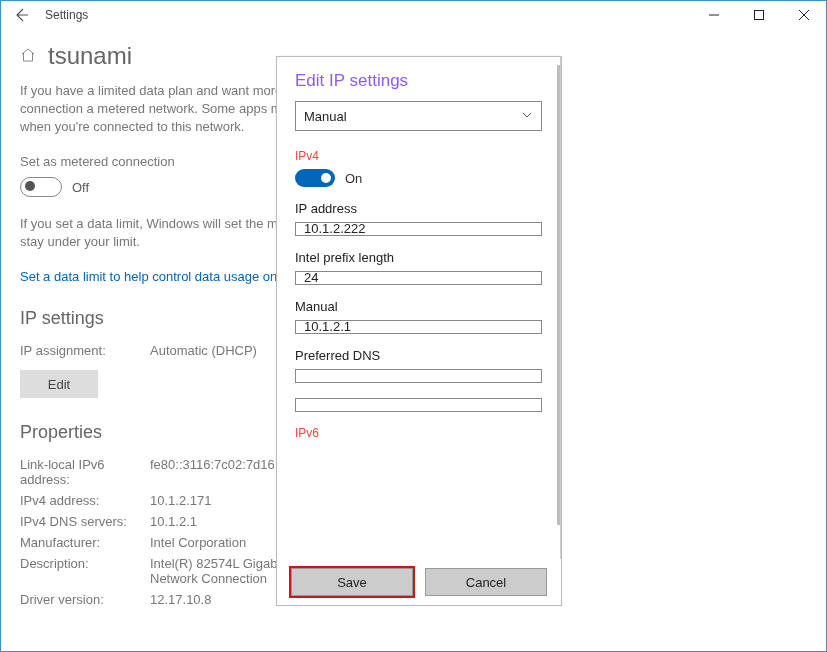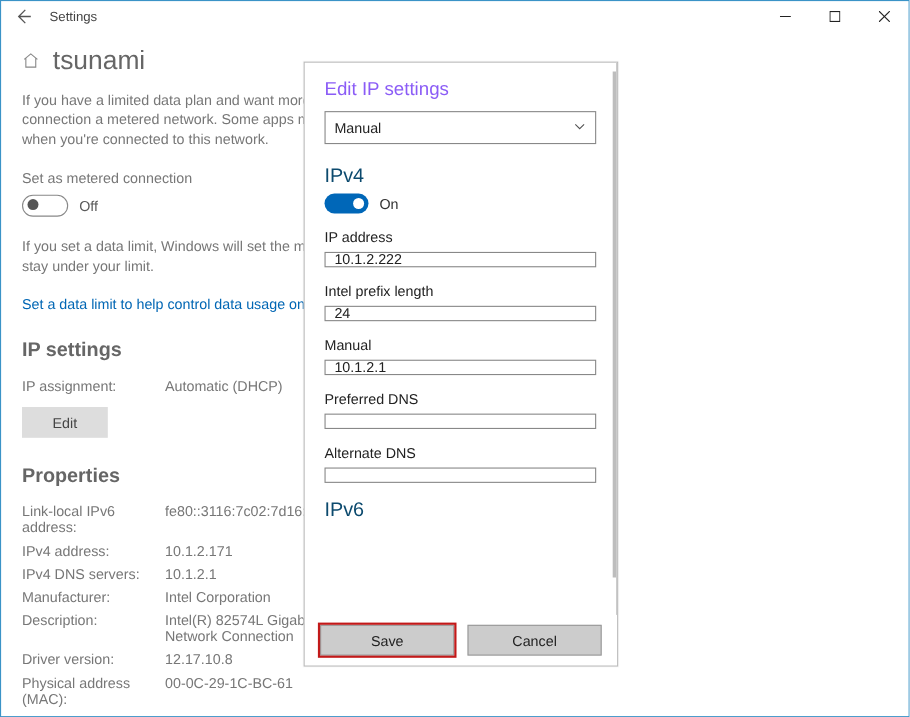--- a/index.html
+++ b/index.html
@@ -112,21 +112,21 @@
     top: 3px; left: 4px;
   }
   .link {
     color: #0066b4;
     font-size: 13px;
   }
   .section-head {
     font-size: 18px;
     color: #666;
     margin: 24px 0 14px 0;
-    font-weight: 700;
+    font-weight: 400;
   }
   .kv-row {
     display: flex;
     font-size: 13px;
     color: #777;
     margin-bottom: 6px;
   }
   .kv-row .k { width: 130px; flex-shrink: 0; }
   .kv-row .v { }
   .gray-btn {
@@ -177,22 +177,22 @@
     padding: 0 8px;
     font-size: 13px;
     color: #222;
     position: relative;
     margin-bottom: 18px;
   }
   .dropdown .chev {
     margin-left: auto;
   }
   .sec-ipv {
-    font-size: 18px;
-    color: #0c4a6e;
+    font-size: 12px;
+    color: #ef4444;
     margin-bottom: 6px;
   }
   .m-toggle-row {
     display: flex;
     align-items: center;
     gap: 10px;
     margin-bottom: 14px;
   }
   .m-toggle-on {
     width: 40px;
@@ -330,24 +330,20 @@
     <div class="v">Intel Corporation</div>
   </div>
   <div class="kv-row">
     <div class="k">Description:</div>
     <div class="v" style="max-width:160px;">Intel(R) 82574L Gigabit Network Connection</div>
   </div>
   <div class="kv-row">
     <div class="k">Driver version:</div>
     <div class="v">12.17.10.8</div>
   </div>
-  <div class="kv-row">
-    <div class="k">Physical address (MAC):</div>
-    <div class="v">00-0C-29-1C-BC-61</div>
-  </div>
   
 </div>
 
 <div class="modal">
   <div class="modal-inner">
     <div class="modal-title">Edit IP settings</div>
 
     <div class="dropdown">
       <span>Manual</span>
       <span class="chev">
@@ -379,21 +375,20 @@
       <div class="lbl">Manual</div>
       <input type="text" value="10.1.2.1" style="">
     </div>
 
     <div class="form-group">
       <div class="lbl">Preferred DNS</div>
       <input type="text" value="" style="">
     </div>
 
     <div class="form-group">
-      <div class="lbl">Alternate DNS</div>
       <input type="text" value="" style="">
     </div>
 
     <div class="sec-ipv" style="margin-top:12px;">IPv6</div>
 
     <div class="modal-scrollbar"></div>
   </div>
 
   <div class="modal-footer">
     <button class="mbtn primary">Save</button>

